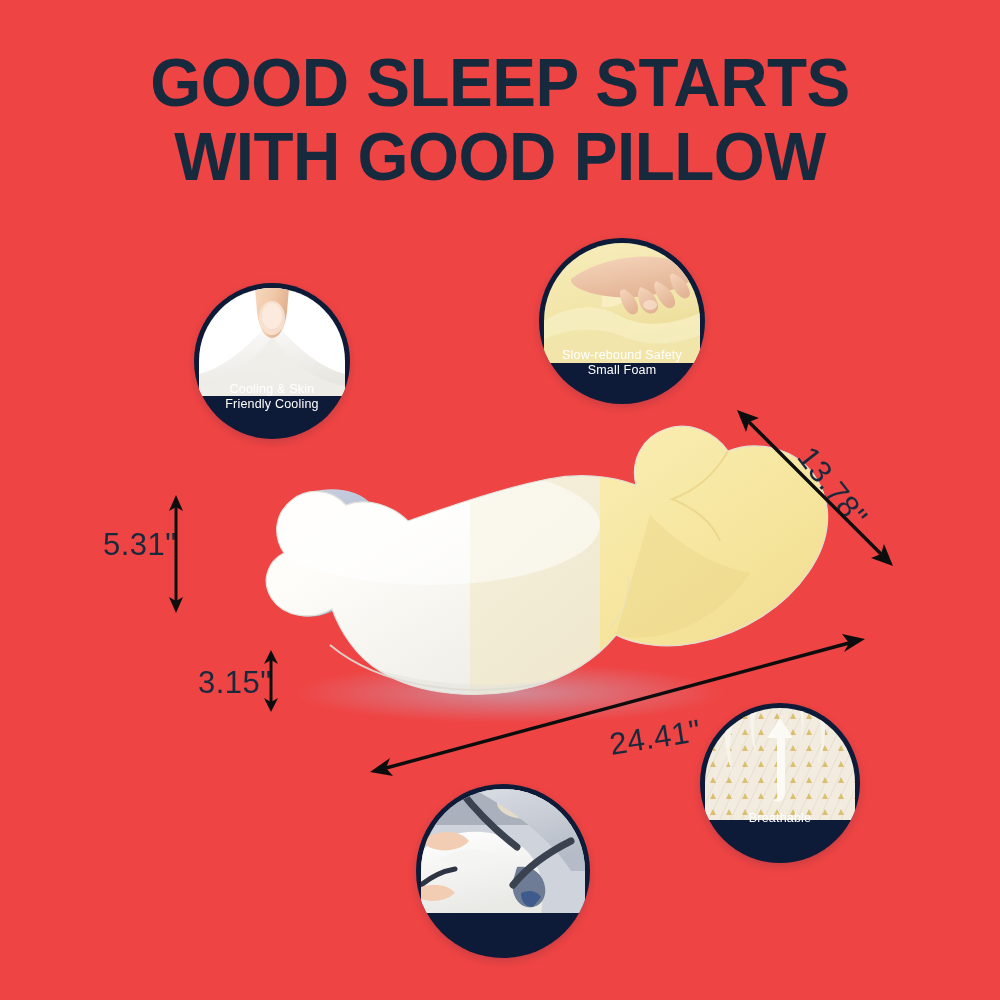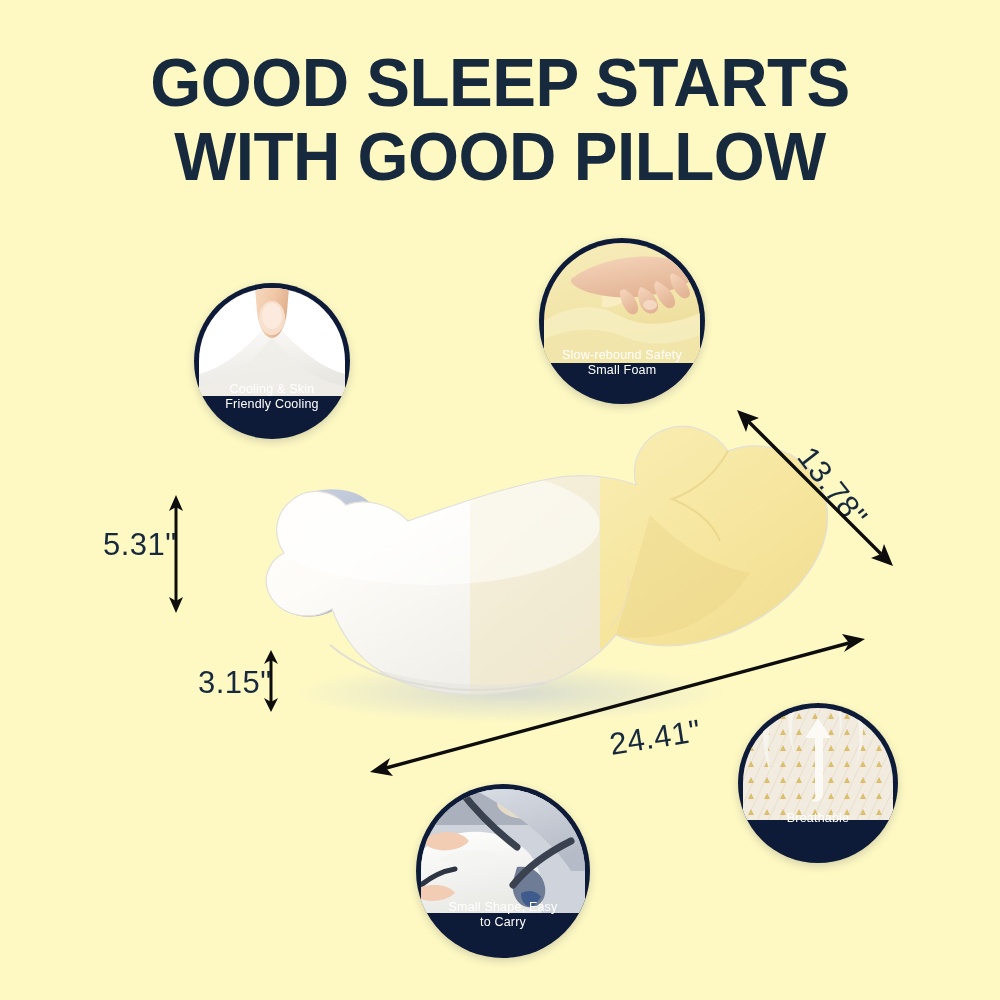--- a/index.html
+++ b/index.html
@@ -10,21 +10,21 @@
     width: 1000px;
     height: 1000px;
     background: #eaeffa;
     font-family: "Liberation Sans", sans-serif;
     overflow: hidden;
   }
   #stage {
     position: relative;
     width: 1000px;
     height: 1000px;
-    background: #fef9c3;
+    background: #ef4444;
     overflow: hidden;
   }
 
   
   #title-block {
     position: absolute;
     top: 46px;
     left: 0;
     width: 1000px;
     text-align: center;
@@ -120,21 +120,21 @@
   #badge-foam { left: 539px; top: 238px; width: 166px; height: 166px; }
   #badge-foam .badge-photo { height: 120px; }
   #badge-foam .badge-caption { bottom: 26px; }
 
   
   #badge-carry { left: 416px; top: 784px; width: 174px; height: 174px; }
   #badge-carry .badge-photo { height: 124px; }
   #badge-carry .badge-caption { bottom: 28px; }
 
   
-  #badge-breathable { left: 738px; top: 703px; width: 160px; height: 160px; }
+  #badge-breathable { left: 700px; top: 703px; width: 160px; height: 160px; }
   #badge-breathable .badge-photo { height: 112px; }
   #badge-breathable .badge-caption { bottom: 37px; }
 
   .photo-svg { display:block; width: 100%; height: 100%; }
 </style>
 </head>
 <body>
 
 <div id="stage">
 
@@ -369,24 +369,20 @@
         </g>
         <g stroke="#2e3542" stroke-width="5" fill="none" stroke-linecap="round">
           <path d="M 0 96 C 10 88, 22 82, 34 80"></path>
         </g>
         <g fill="#f2cdb4">
           <path d="M 6 48 C 22 40, 40 42, 48 52 C 40 62, 20 64, 8 58 C 2 55, 2 50, 6 48 Z"></path>
           <path d="M 0 98 C 14 94, 28 96, 34 104 C 26 112, 10 114, 0 110 Z"></path>
         </g>
       </svg>
     </div>
-    <div class="badge-caption">
-      <span>Small Shape, Easy</span>
-      <span>to Carry</span>
-    </div>
   </div>
 
   <div class="badge" id="badge-breathable">
     <div class="badge-photo">
       <svg class="photo-svg" viewBox="0 0 150 112" preserveAspectRatio="xMidYMid slice">
         <defs>
           <pattern id="meshP" width="10" height="10" patternUnits="userSpaceOnUse" patternTransform="rotate(25)">
             <rect width="10" height="10" fill="#f2ece0"></rect>
             <line x1="0" y1="0" x2="0" y2="10" stroke="#e6ddca" stroke-width="1.6"></line>
           </pattern>

